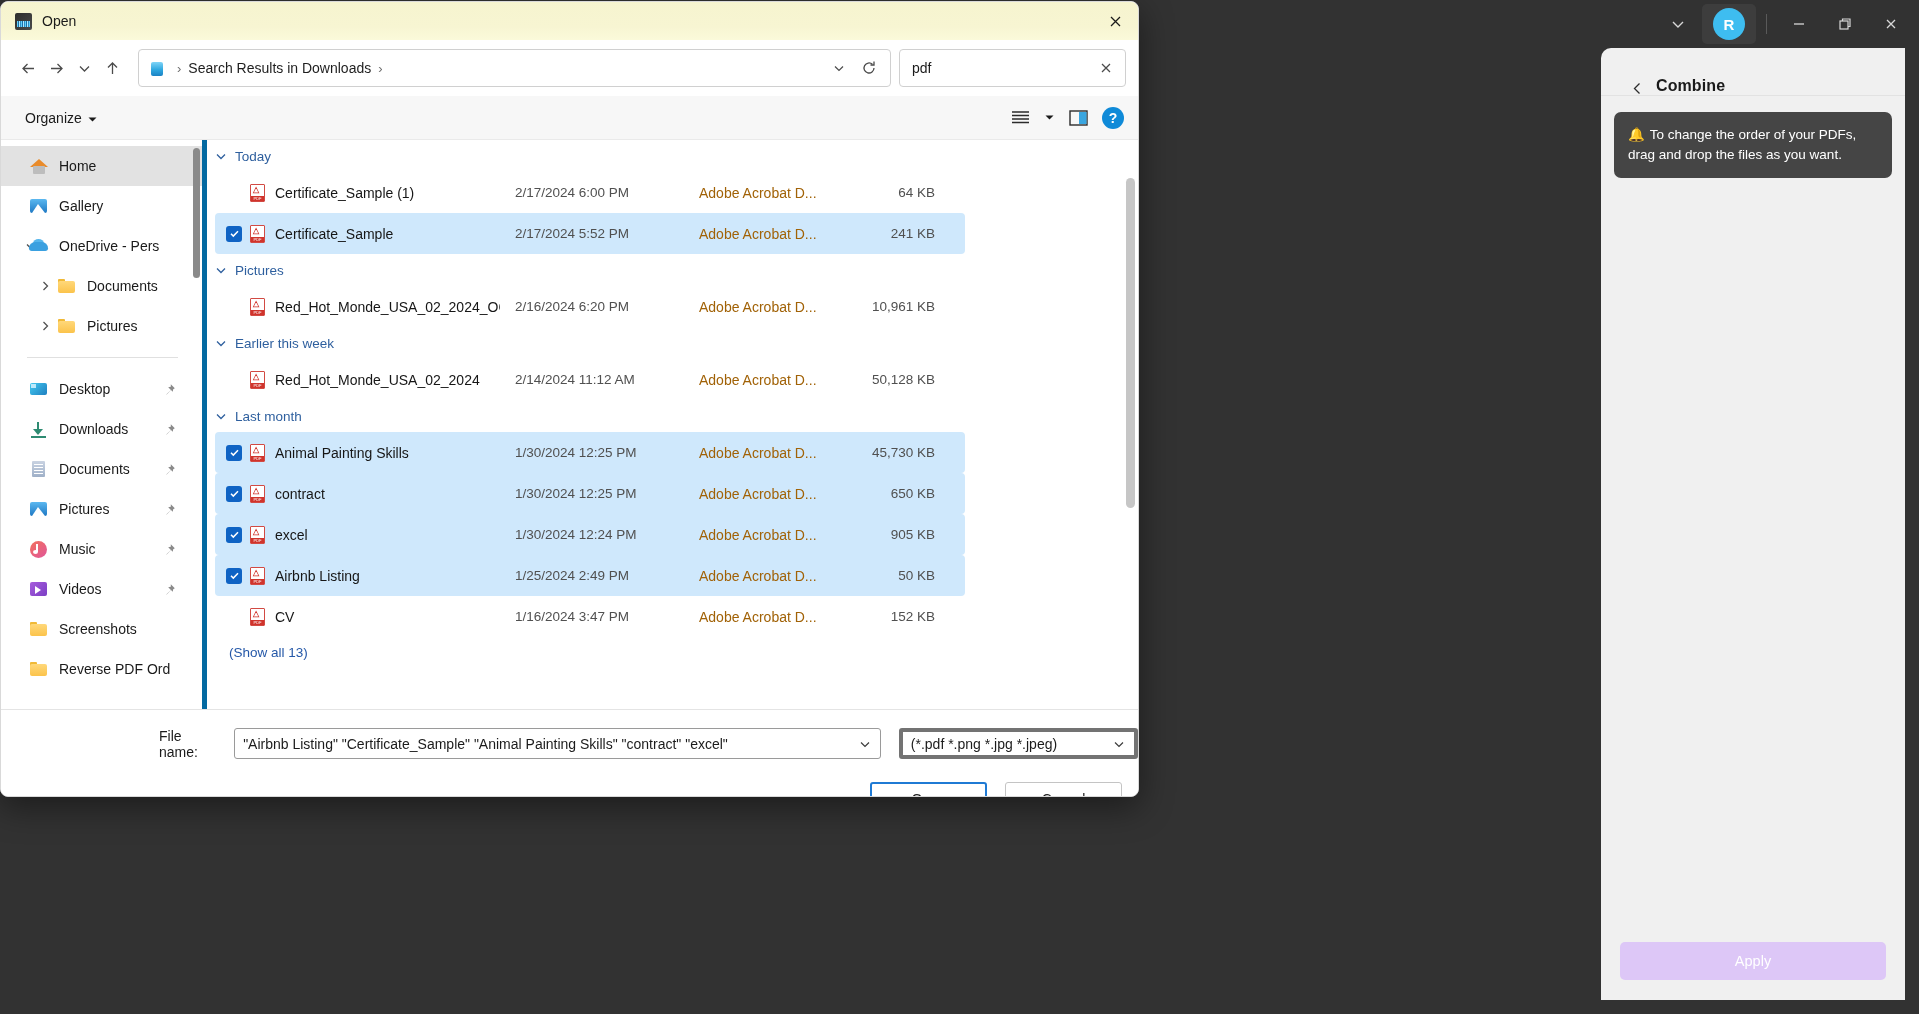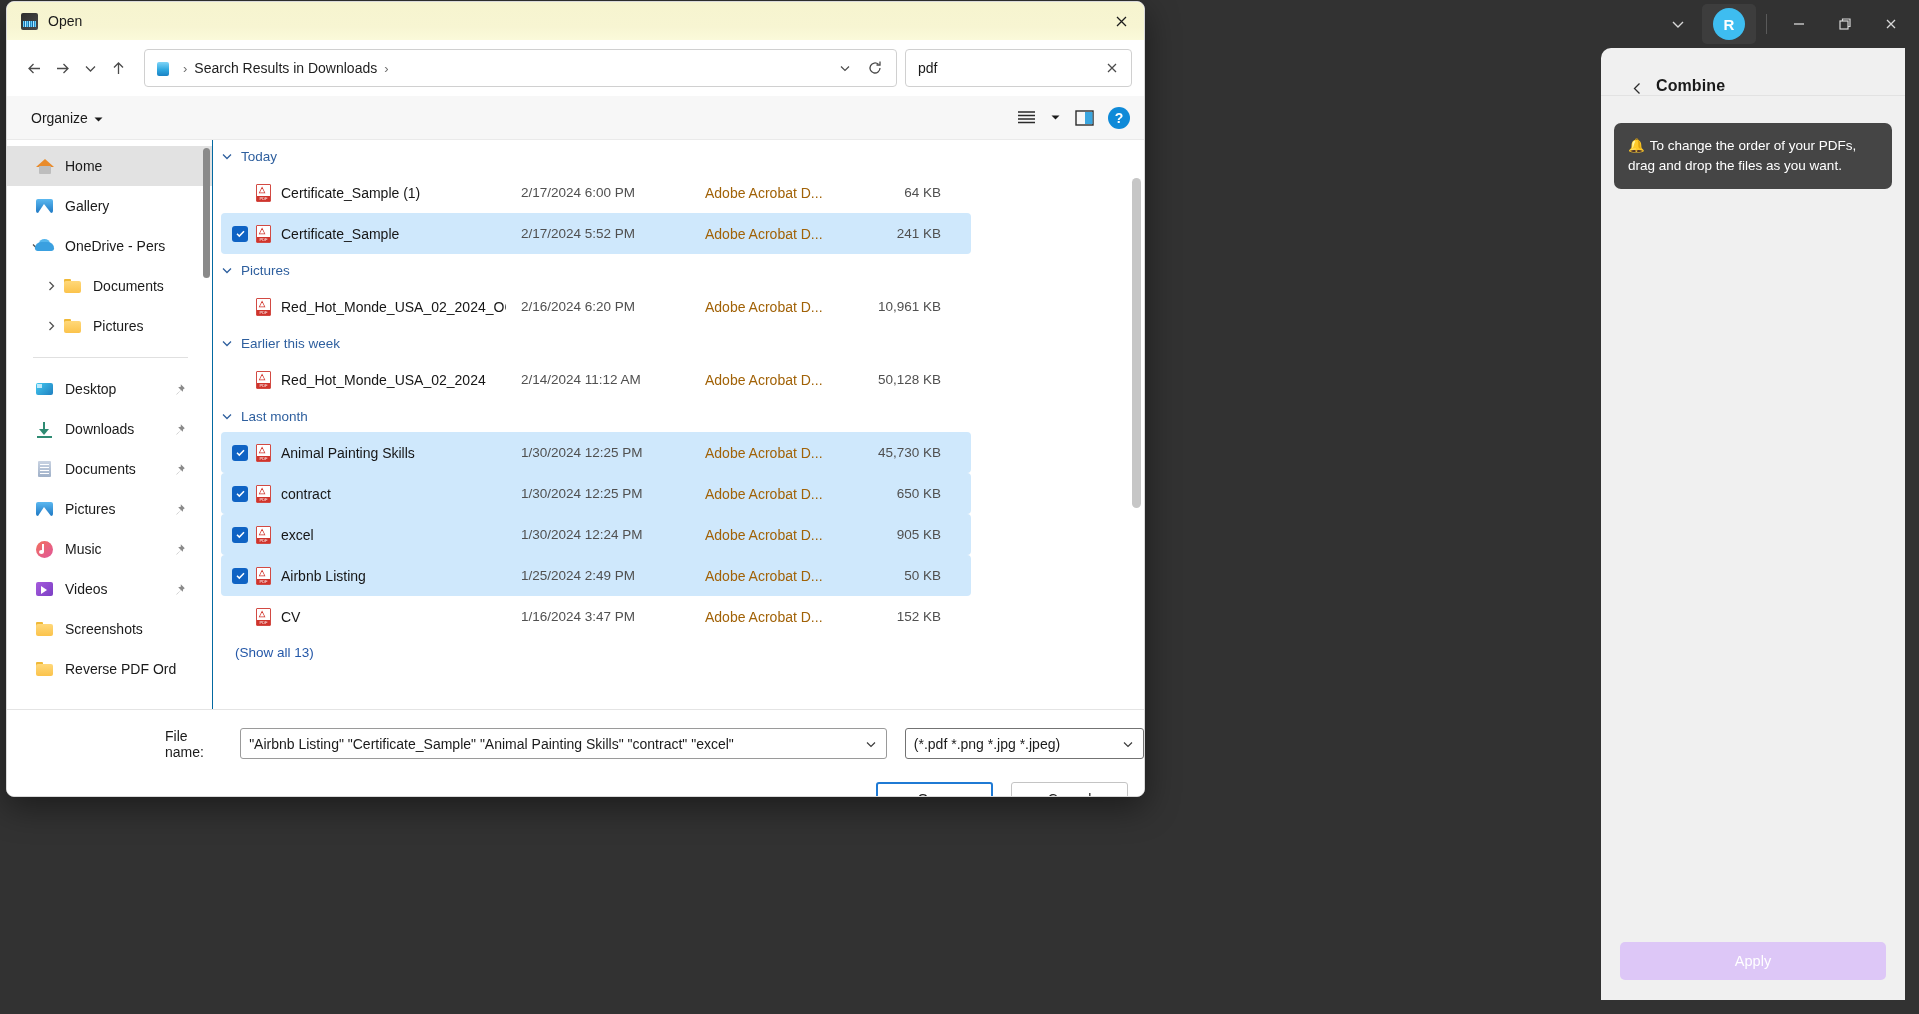--- a/index.html
+++ b/index.html
@@ -54,40 +54,40 @@
     display: flex; align-items: flex-end;
     padding-left: 30px; gap: 12px;
     border-bottom: 1px solid #e2e2e2;
   }
   #combine-back { color: #2c2c2c; display: flex; align-items: center; }
   #combine-title {
     font-size: 16px; font-weight: 700; color: #1a1a1a;
     letter-spacing: .1px;
   }
   #combine-tip {
-    margin: 27px 13px 0 13px;
+    margin: 16px 13px 0 13px;
     background: #454545;
     color: #ffffff;
     border-radius: 7px;
     padding: 13px 14px 14px 14px;
     font-size: 13.5px; line-height: 1.45;
   }
   #tip-bell { color: #f5c33b; margin-right: 5px; }
   #apply-btn {
     position: absolute; left: 19px; bottom: 20px;
     width: 266px; height: 38px;
     background: #ddc7f7;
     border: none; border-radius: 5px;
     color: #ffffff; font-size: 14.5px;
     font-family: "Liberation Sans", sans-serif;
   }
 
   
   #open-dialog {
-    position: absolute; left: 6px; top: 1px;
+    position: absolute; left: 0; top: 1px;
     width: 1139px; height: 796px;
     background: #ffffff;
     border-radius: 8px;
     box-shadow: 0 10px 34px rgba(0,0,0,.45);
     overflow: hidden;
     border: 1px solid #d9d9d9;
   }
   #dialog-titlebar {
     height: 38px;
     background: linear-gradient(180deg,#f6f4cf 0%, #f7f5d2 65%, #fbfada 100%);
@@ -203,21 +203,21 @@
   #dialog-body {
     display: flex;
     height: 569px;
     background: #ffffff;
   }
   #sidebar {
     width: 206px;
     padding-top: 6px;
     overflow: hidden;
     position: relative;
-    border-right: 1px solid #0369a1;
+    border-right: 5px solid #0369a1;
   }
   .side-item {
     height: 40px;
     display: flex; align-items: center;
     padding-left: 28px;
     gap: 10px;
     font-size: 14px; color: #1a1a1a;
     position: relative;
   }
   .side-item.selected { background: #e2e2e2; }
@@ -473,21 +473,21 @@
     flex: 1; font-size: 14px; color: #1b1b1b;
     white-space: nowrap; overflow: hidden;
   }
   .combo-caret {
     width: 22px; display:flex; align-items:center; justify-content:center;
     color:#3a3a3a;
   }
   #filetype-combo {
     width: 240px; height: 31px;
     margin-left: 18px;
-    border: 1px solid #737373; border-radius: 3px;
+    border: 4px solid #737373; border-radius: 3px;
     display: flex; align-items: center;
     padding: 0 4px 0 8px;
     background: #ffffff;
   }
   #filetype-value { flex: 1; font-size: 14px; color: #1b1b1b; }
   #btn-row {
     position: absolute; right: 16px; top: 72px;
     display: flex; gap: 18px;
   }
   .dlg-btn {

